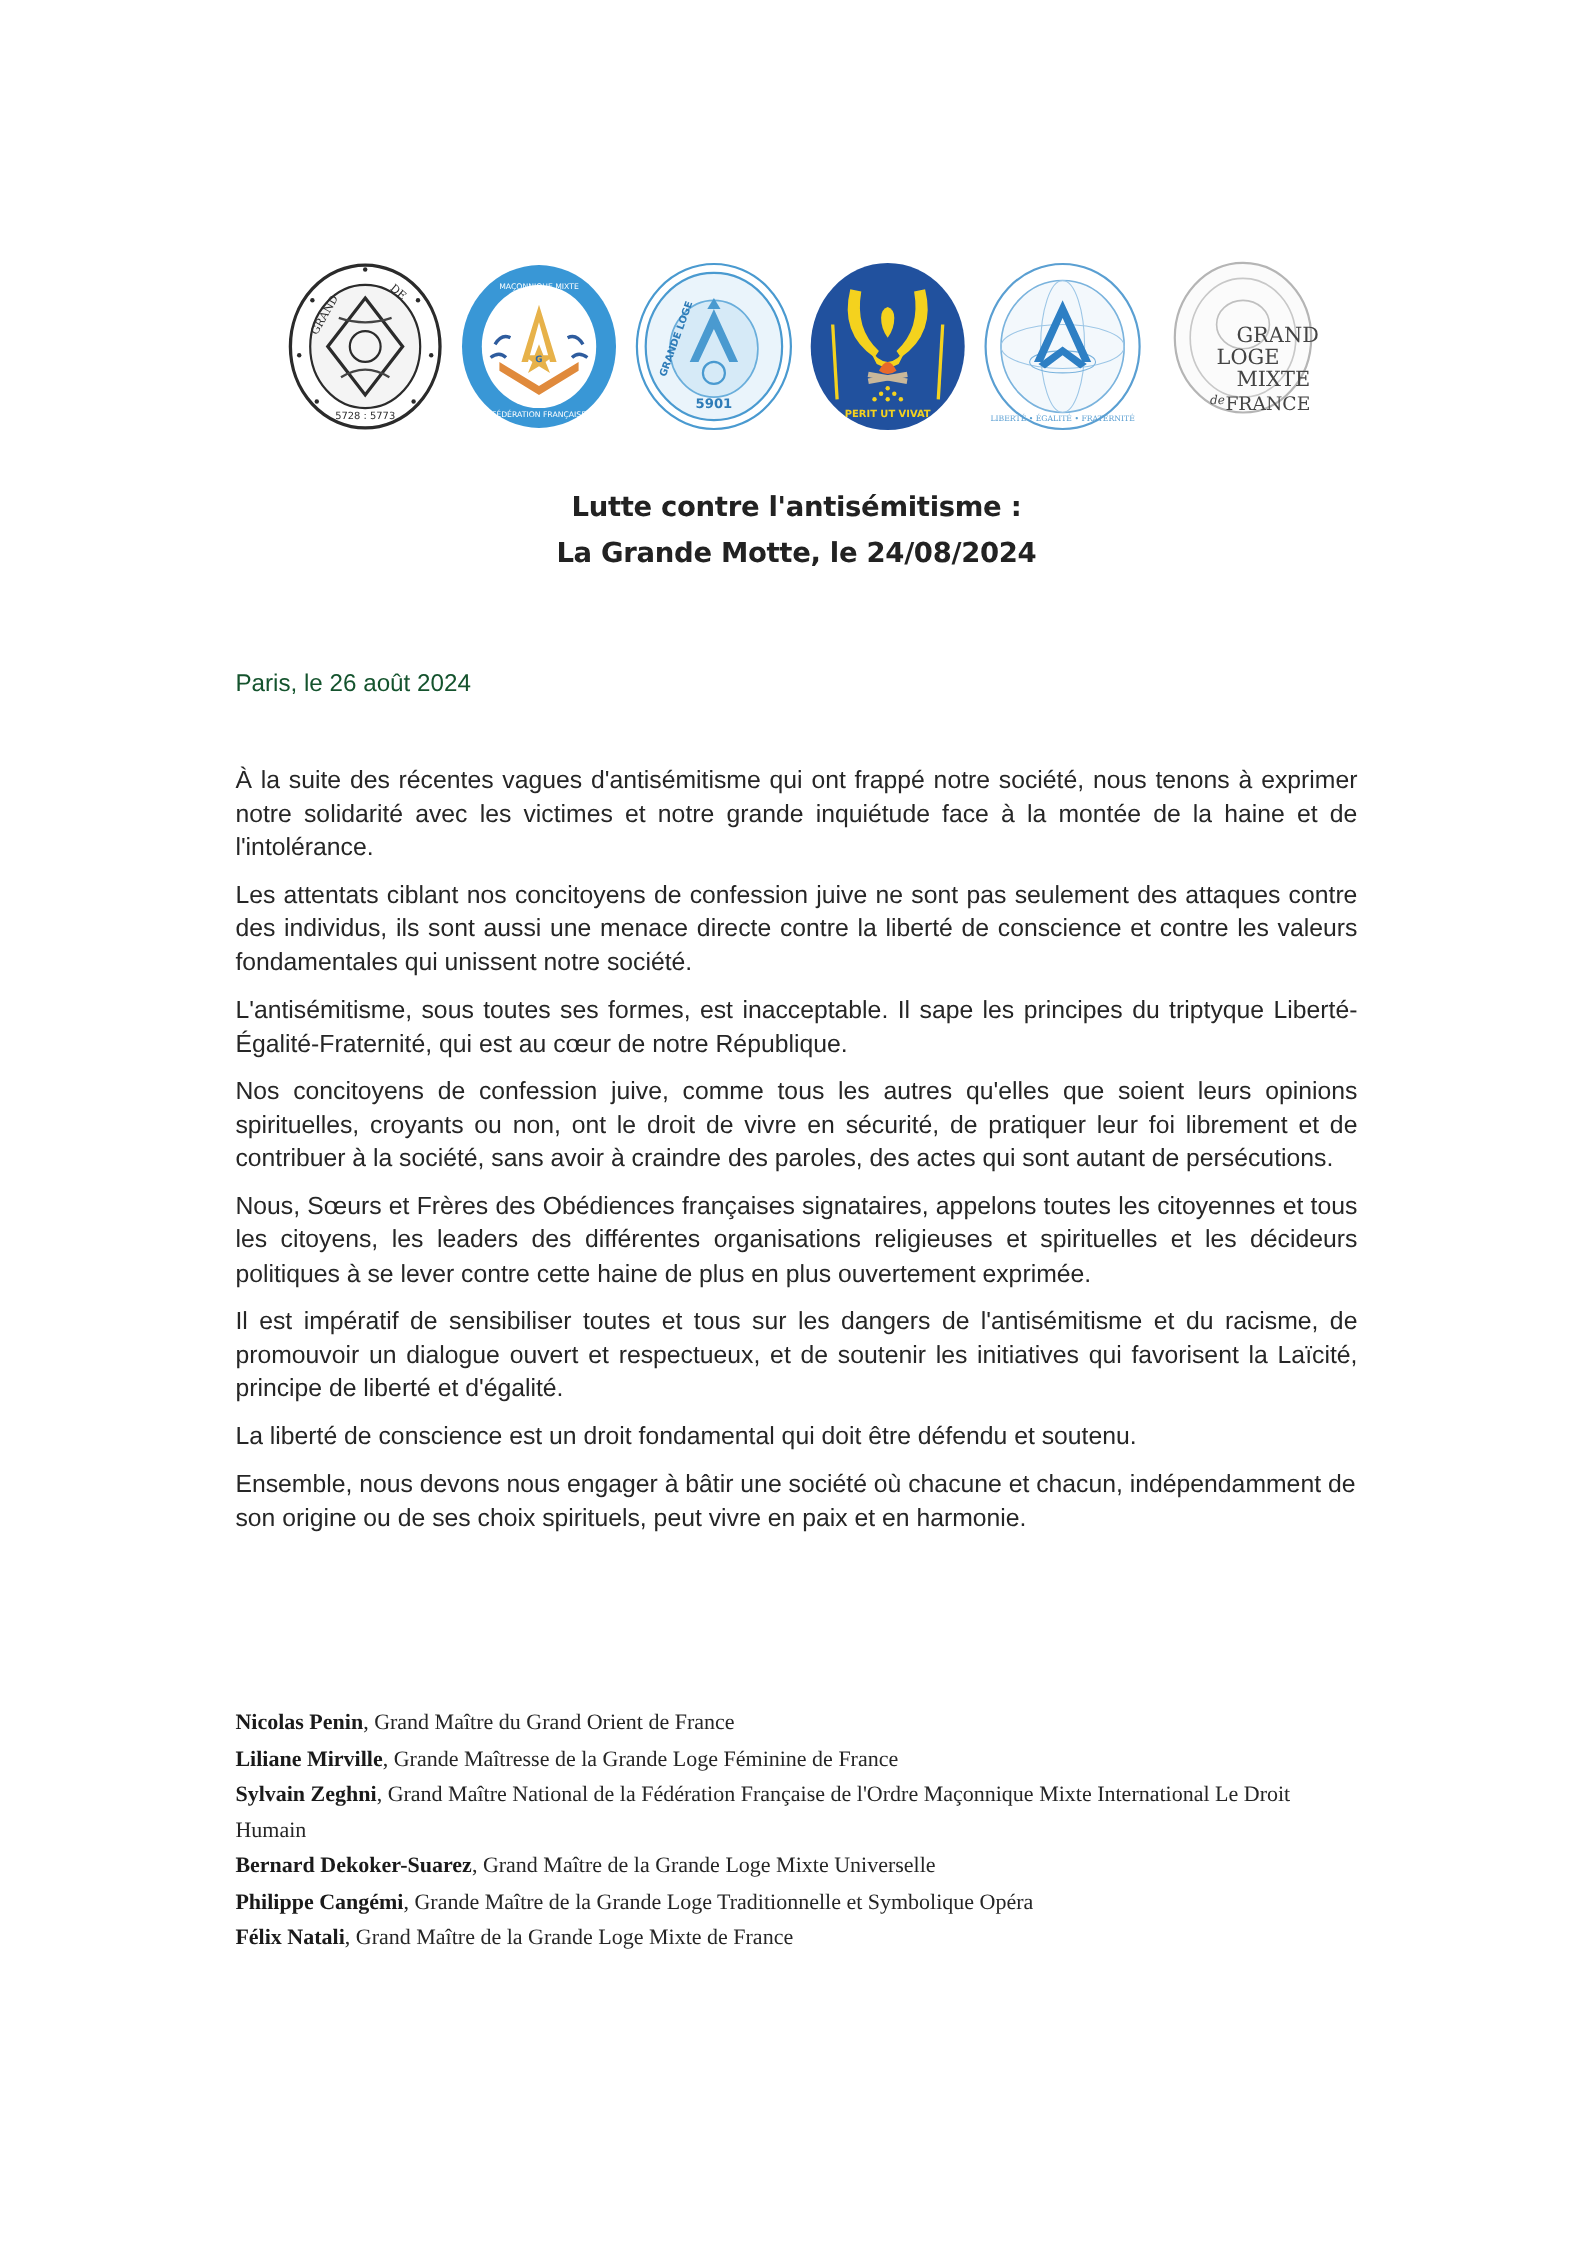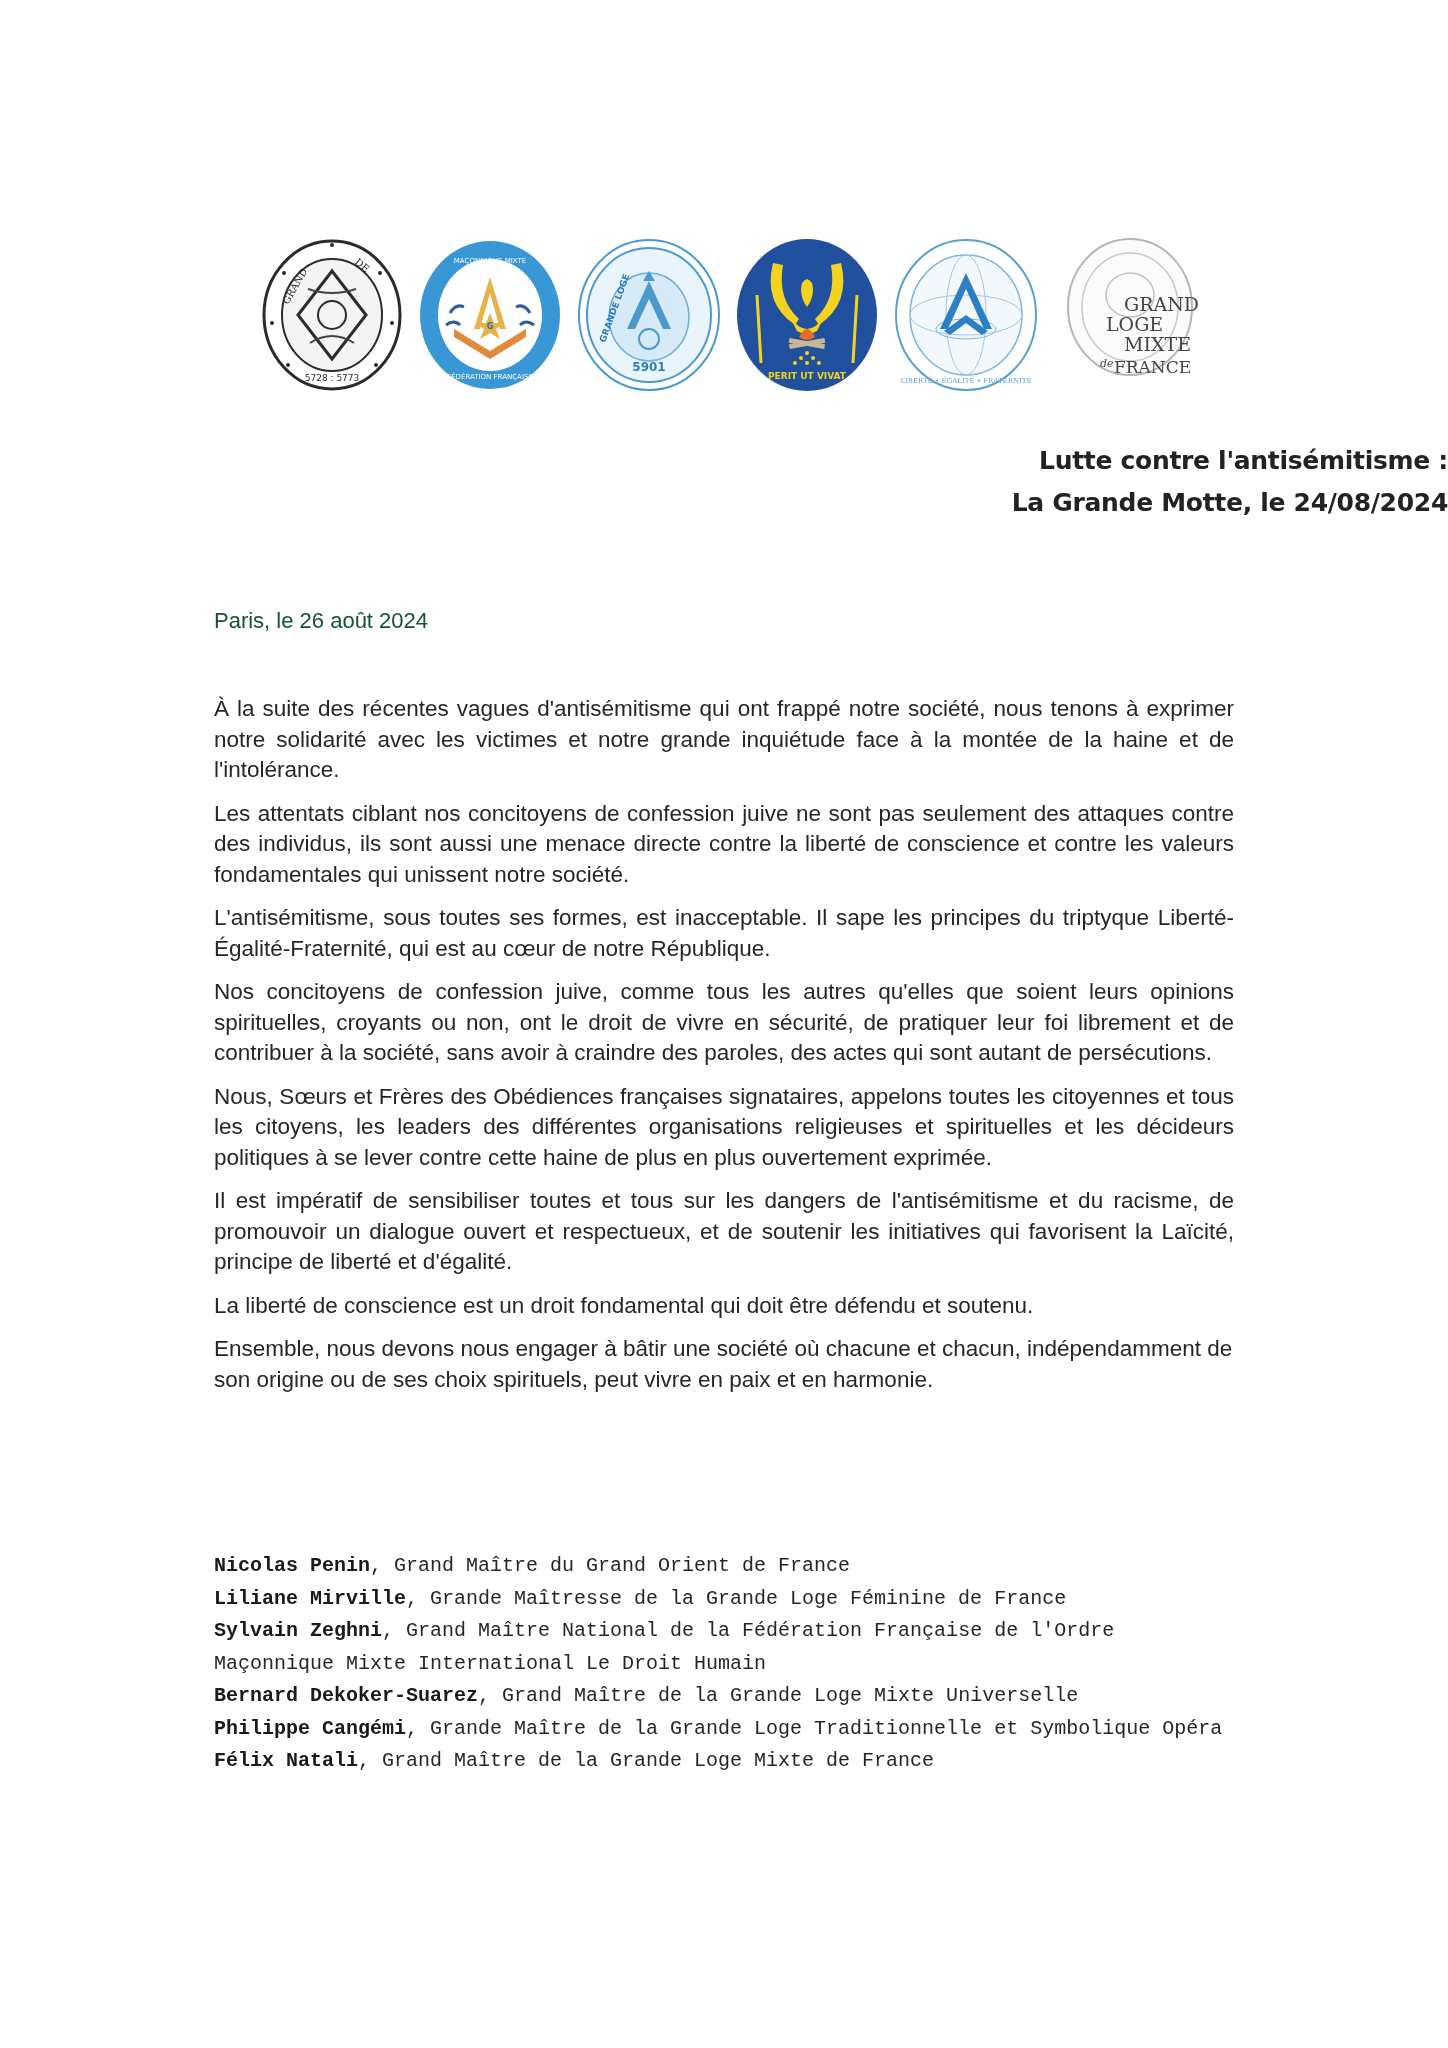--- a/index.html
+++ b/index.html
@@ -7,38 +7,38 @@
          font-family: "Liberation Sans", sans-serif; color: #1e1e1e; }
   .page { position: absolute; left: 0; top: 0; width: 1448px; height: 2048px; background: #fff; }
 
   
   .logos { position: absolute; top: 228px; left: 258px; width: 940px; height: 170px;
            display: flex; justify-content: space-between; align-items: center; }
   .logo { width: 148px; height: 160px; display: flex; align-items: center; justify-content: center; }
   .logo svg { width: 148px; height: 160px; display: block; }
 
   
-  .title { position: absolute; top: 440px; left: 0; width: 1448px; text-align: right;
+  .title { position: absolute; top: 440px; left: 0; width: 1448px; text-align: center;
            font-family: "DejaVu Sans", sans-serif; font-weight: bold; font-size: 25px;
            line-height: 42px; color: #222; letter-spacing: -0.3px; }
   .title div { display: block; }
 
   
   .date { position: absolute; top: 608px; left: 214px; font-size: 22px; color: #14532d;
           font-family: "Liberation Sans", sans-serif; }
 
   
   .body { position: absolute; top: 694px; left: 214px; width: 1020px;
           font-family: "Liberation Sans", sans-serif; font-size: 22.5px; line-height: 30.5px; color: #262626; }
   .body p { margin: 0 0 13px 0; text-align: justify; }
   .body p.left { text-align: left; }
 
   
   .sigs { position: absolute; top: 1550px; left: 214px; width: 1020px;
-          font-family: Liberation Mono, monospace; font-size: 20px; line-height: 32.5px; color: #262626; }
+          font-family: Liberation Serif, serif; font-size: 20px; line-height: 32.5px; color: #262626; }
   .sig { display: block; }
   .sig b { font-weight: bold; color: #1a1a1a; }
 </style>
 </head>
 <body>
 
 <div class="page">
 
   <div class="logos">
 

